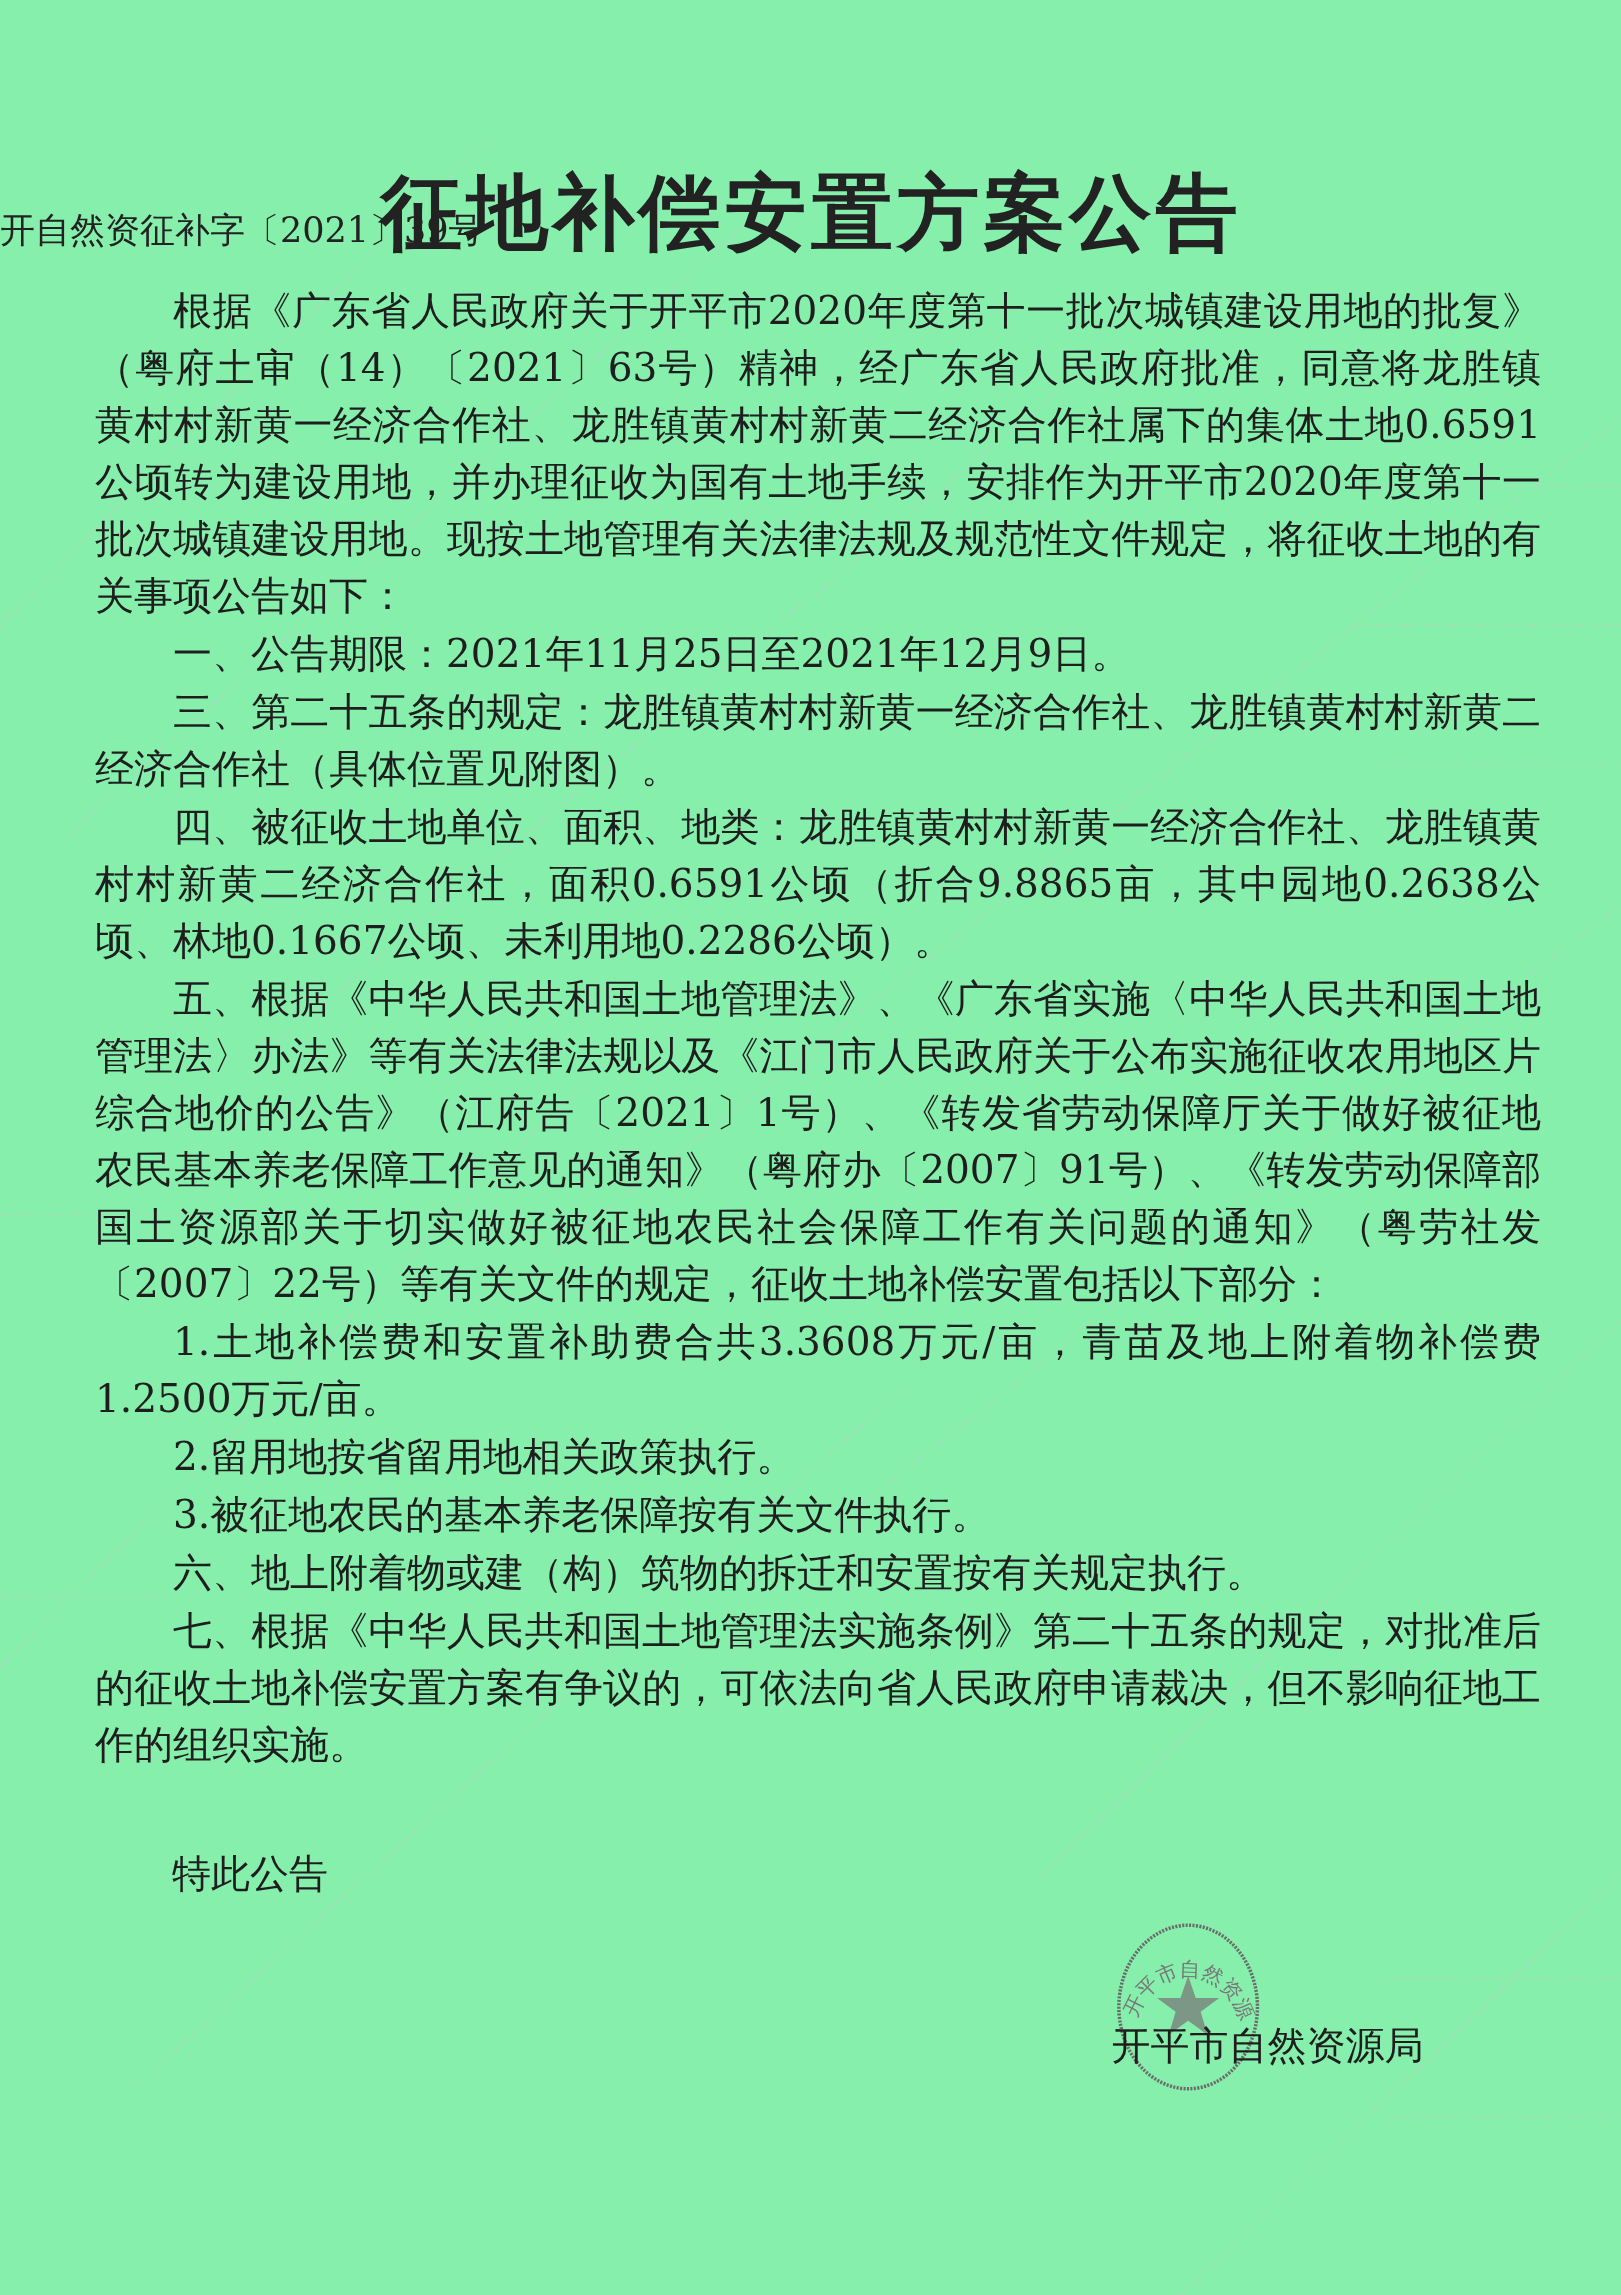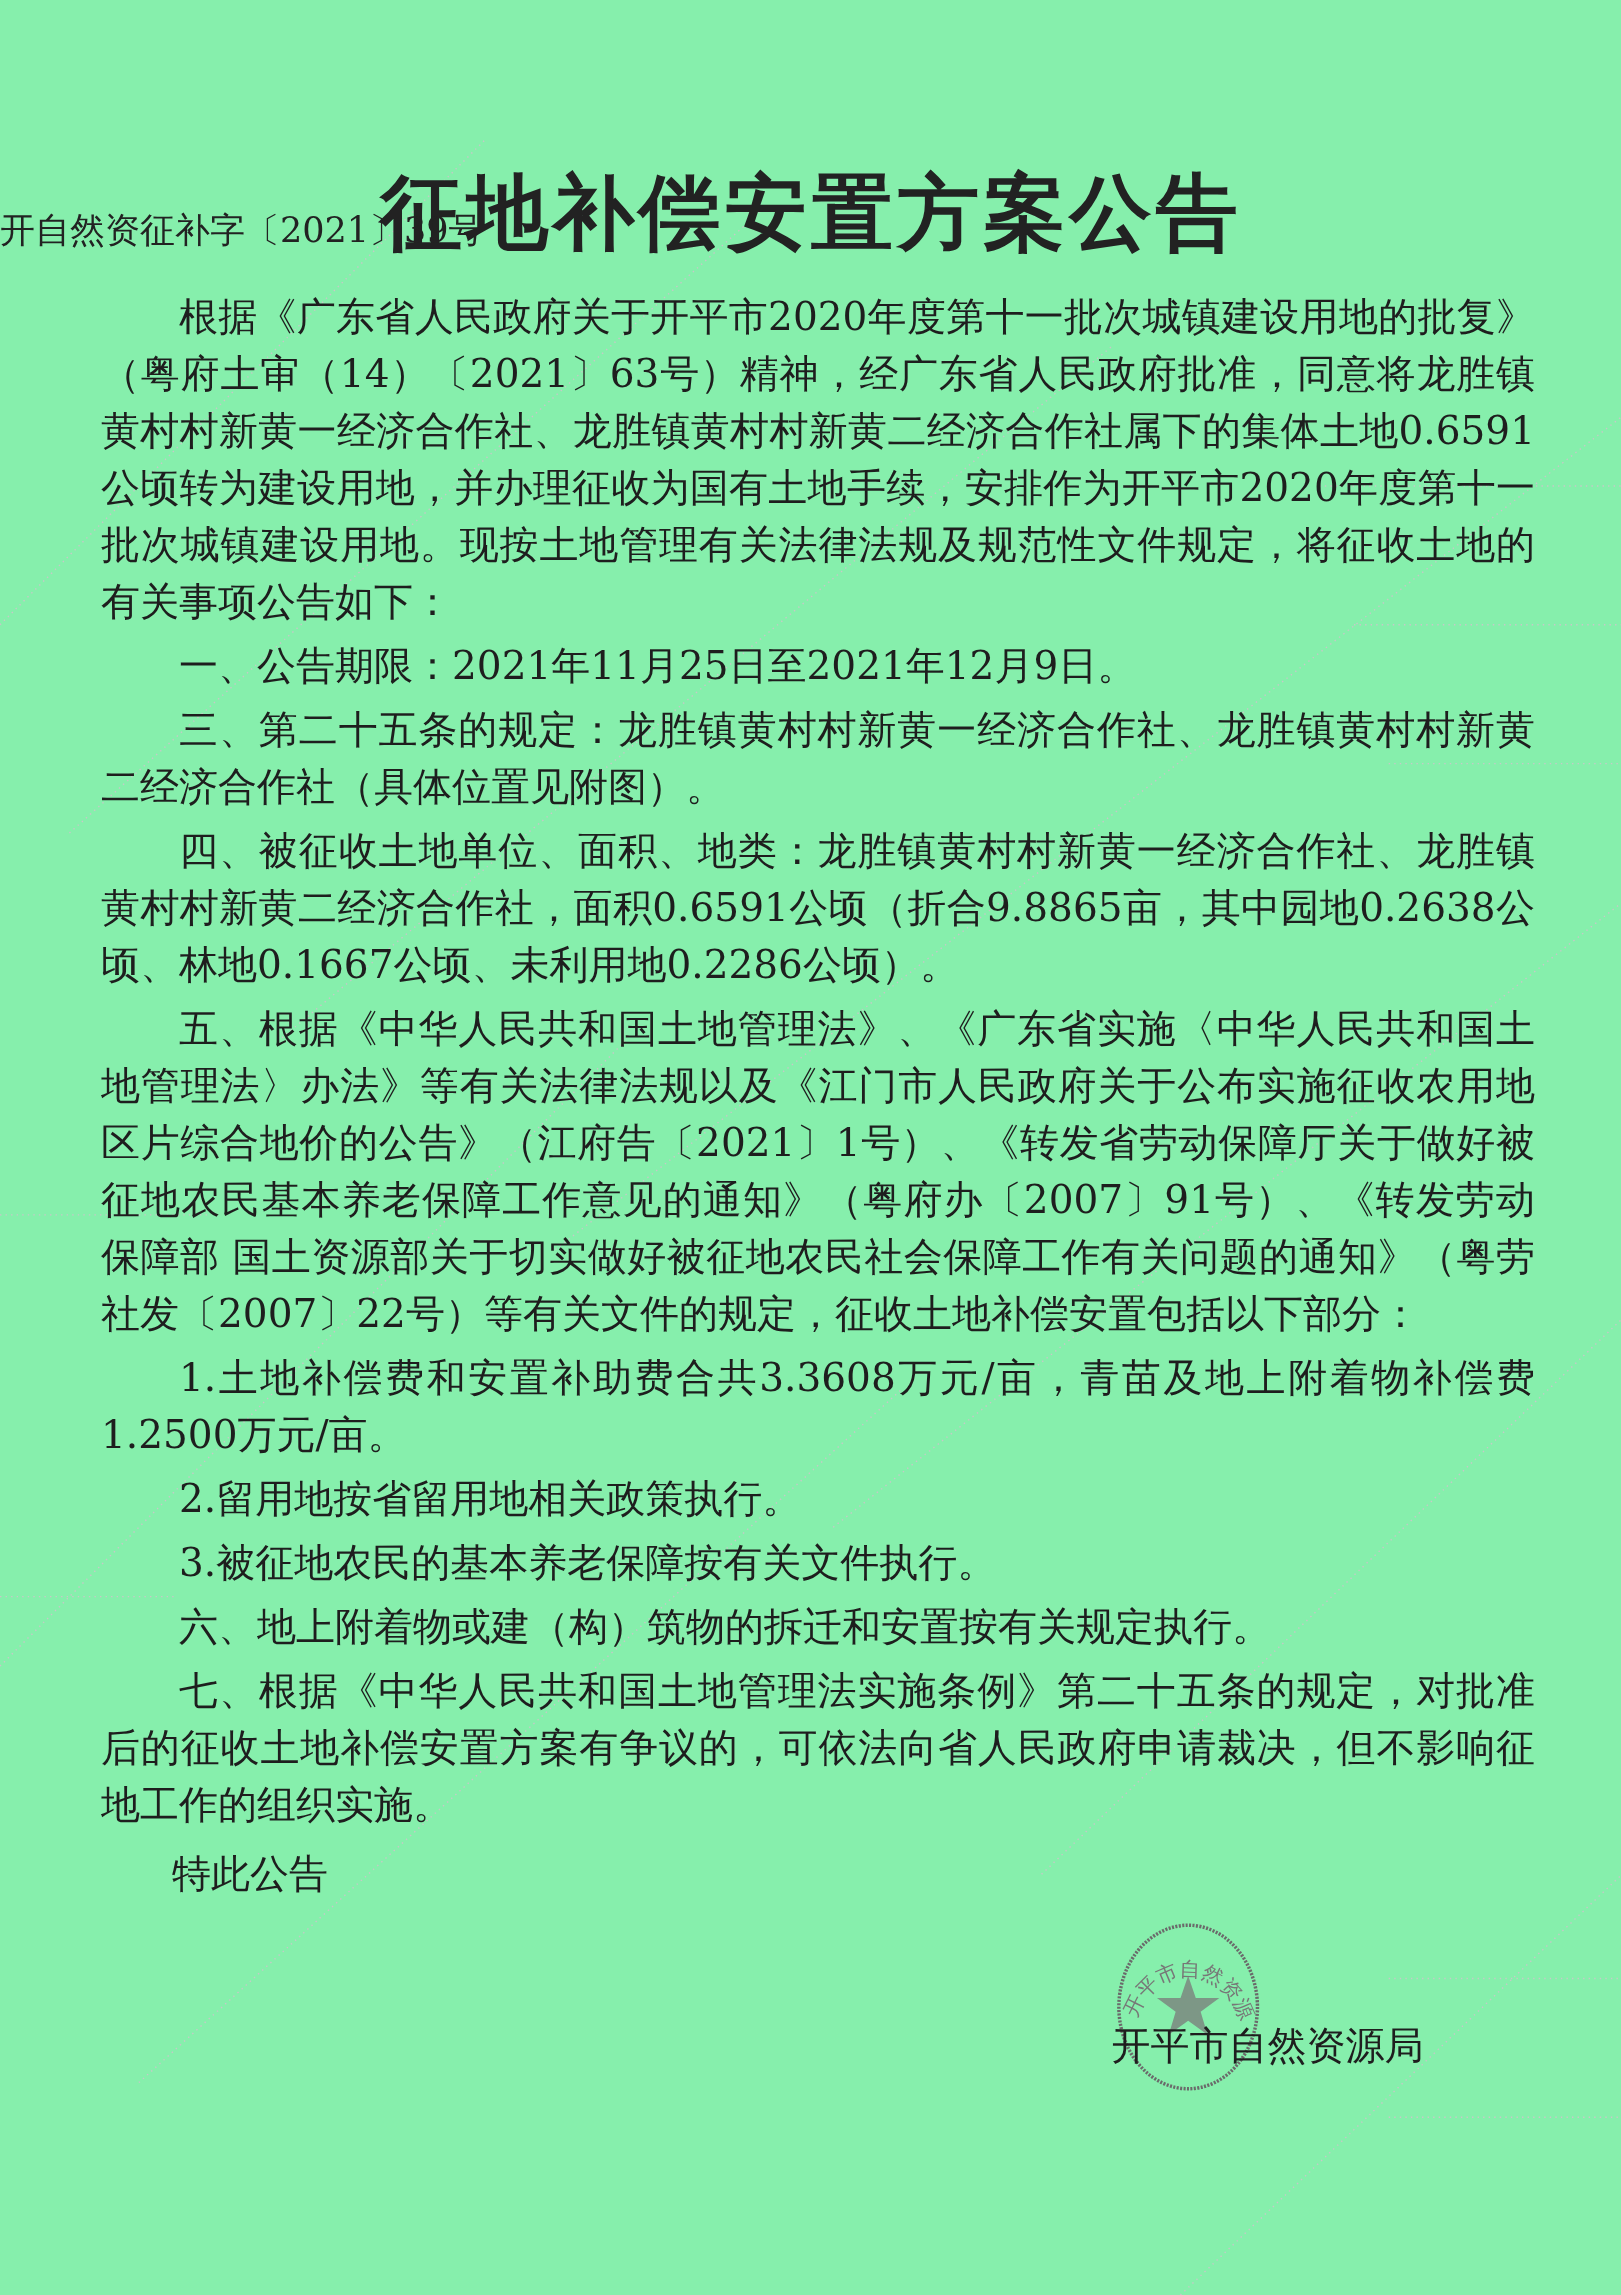--- a/index.html
+++ b/index.html
@@ -53,21 +53,21 @@
       position: absolute;
       left: 94px;
       top: 281px;
       width: 1448px;
       font-size: 39px;
       line-height: 57px;
       color: #1e1e1e;
       text-align: justify;
     }
     .body p {
-      margin: 7px;
+      margin: 1px;
       text-indent: 78px;
     }
     .closing {
       position: absolute;
       left: 172px;
       top: 1847px;
       font-size: 39px;
       color: #1e1e1e;
       text-align: right;
     }

